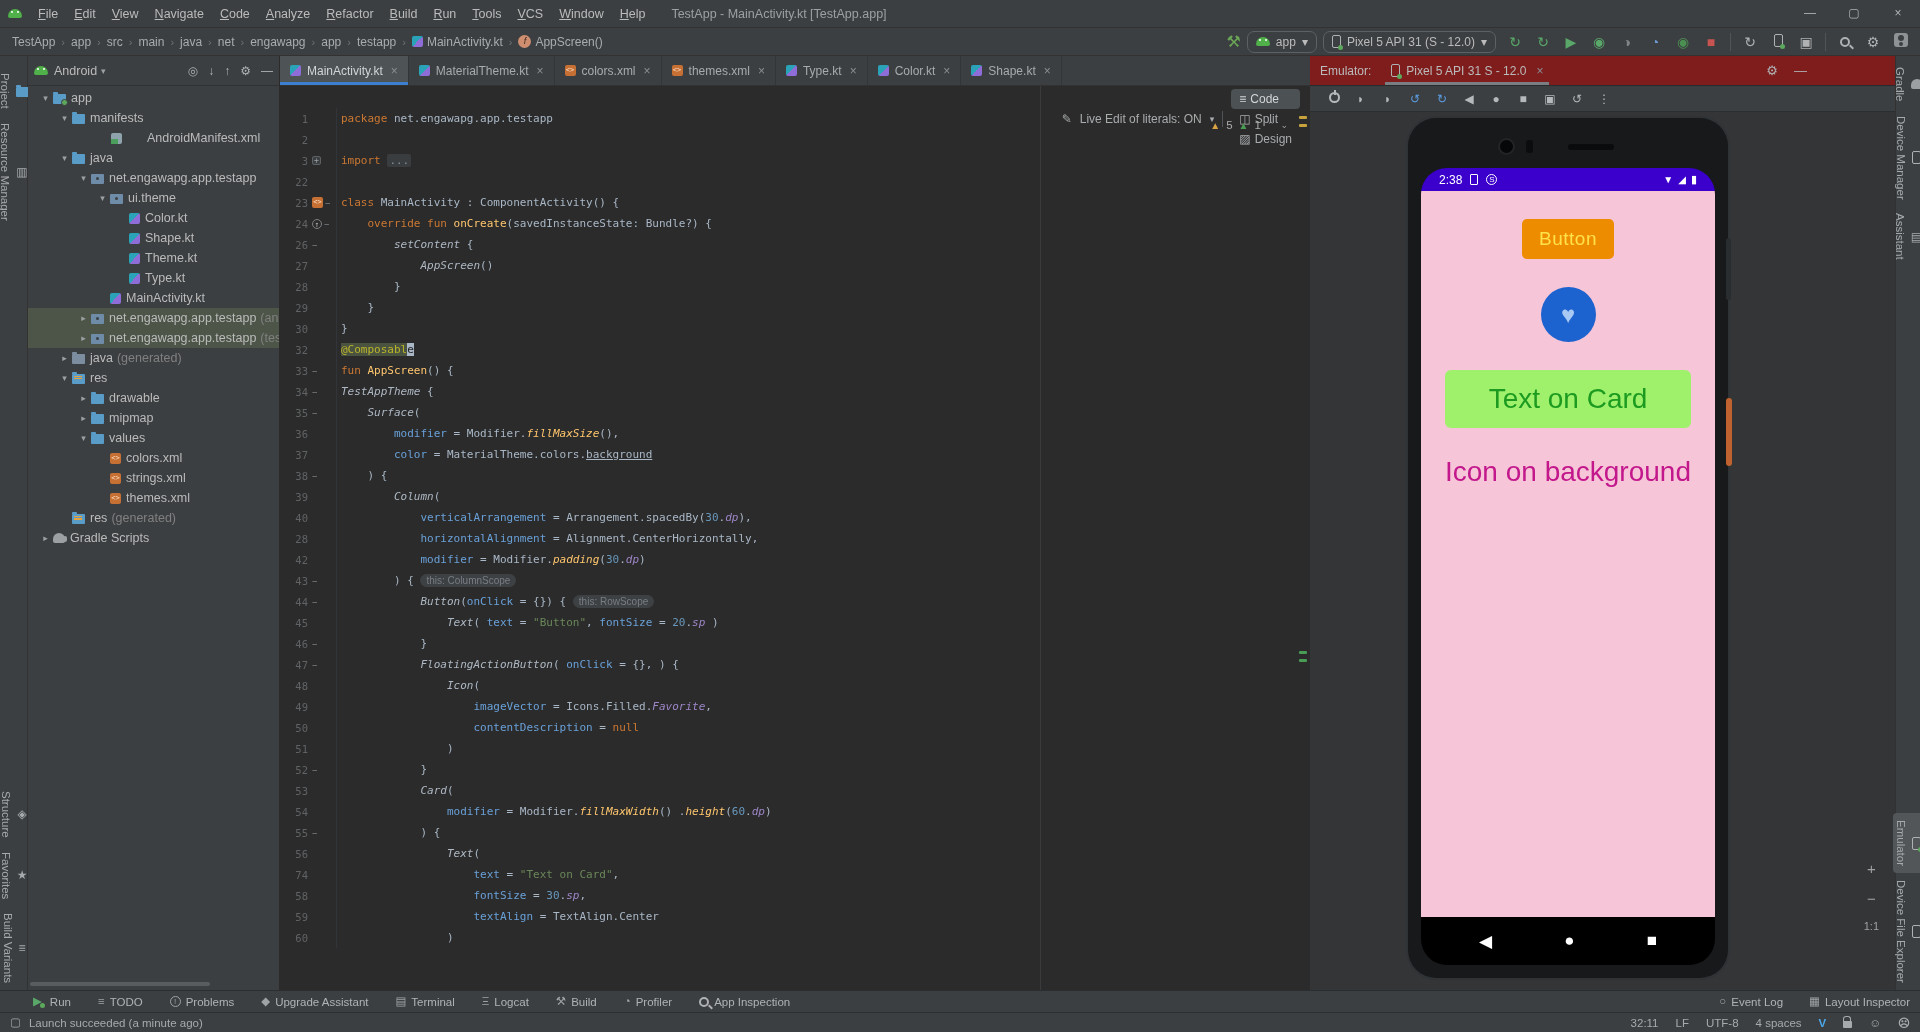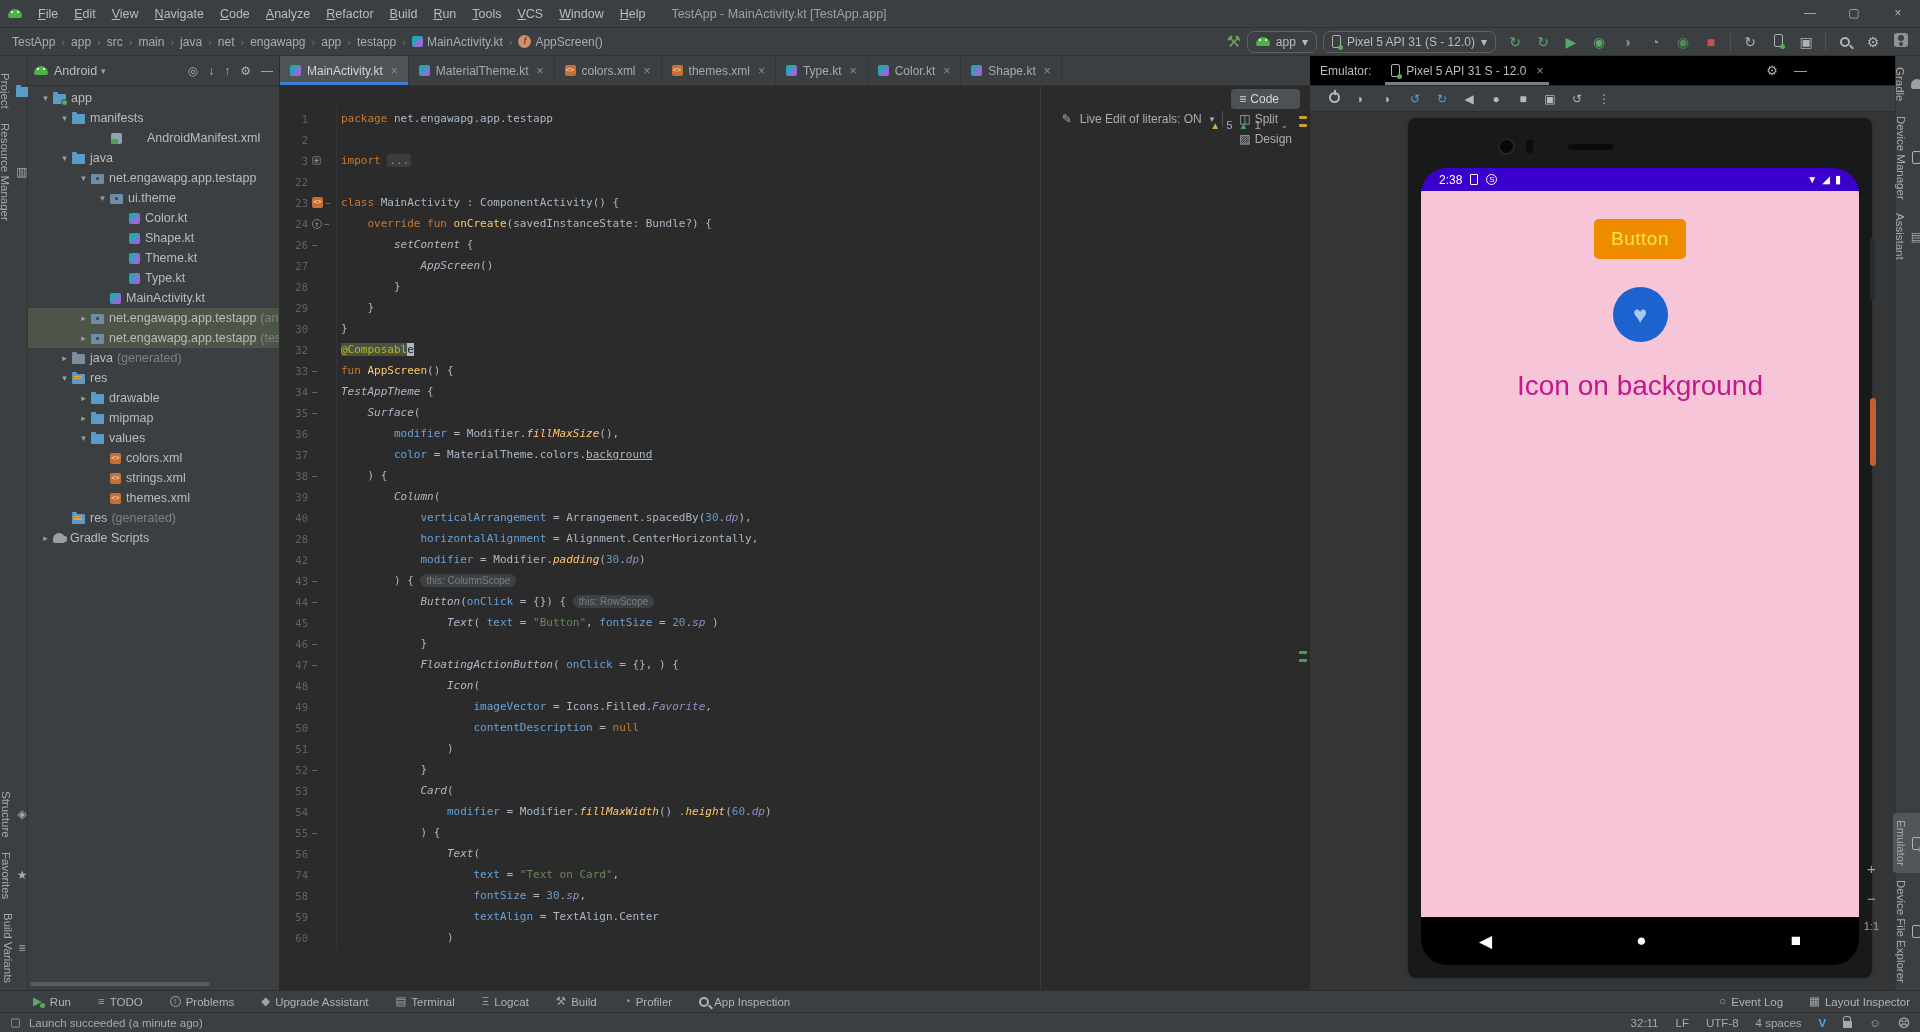--- a/index.html
+++ b/index.html
@@ -107,37 +107,37 @@
   #livebar .view { display:flex; align-items:center; gap:4px; padding:3px 8px; border-radius:4px; }
   #livebar .view.active { background:#4C5154; color:#D2D5D7; }
   #livebar .ldiv { width:1px; height:16px; background:#515456; }
   #inspect { position:absolute; top:33px; right:22px; display:flex; align-items:center;
     gap:6px; font-family:"Liberation Sans", sans-serif; font-size:11.5px; color:#A9ACAE; }
   #inspect .tri { font-size:10px; }
   .smark { position:absolute; right:3px; width:8px; height:3px; border-radius:1px; }
 
   
   #emul { width:585px; background:#333537; display:flex; flex-direction:column; }
-  #ehead { height:30px; background:#000000; border-bottom:1px solid #282B2D;
+  #ehead { height:30px; background:#7f1d1d; border-bottom:1px solid #282B2D;
     display:flex; align-items:center; font-size:12px; padding-left:10px; }
   #ehead .etab { display:flex; align-items:center; gap:6px; margin-left:14px; height:100%;
     position:relative; padding:0 6px; color:#BBBBBB; }
   #ehead .etab::after { content:""; position:absolute; left:0; right:0; bottom:0;
     height:3px; background:#7A7E82; }
   #ehead .x { color:#8A8F94; margin-left:4px; }
   #ehead .hr { margin-left:auto; margin-right:88px; display:flex; gap:16px;
     color:#AFB1B3; font-size:13px; }
   #etools { height:26px; display:flex; align-items:center; gap:3px; padding-left:12px;
     background:#3C3F41; border-bottom:1px solid #2B2E30; }
   #etools .tbi { width:24px; text-align:center; font-size:12px; color:#B6B9BB; }
   #etools .blue { color:#5A9EE5; }
   #estage { flex:1; position:relative; }
 
-  #phone { position:absolute; left:98px; top:6px; width:464px; height:860px;
-    background:#17191B; border-radius:8px; box-shadow:0 0 0 2px #303336; }
+  #phone { position:absolute; left:98px; top:6px; width:320px; height:860px;
+    background:#17191B; border-radius:28px; box-shadow:0 0 0 2px #303336; }
   #pbtn-vol { position:absolute; right:-3px; top:120px; width:5px; height:62px;
     background:#2A2D2F; border-radius:3px; }
   #pbtn-power { position:absolute; right:-4px; top:280px; width:6px; height:68px;
     background:#C0622F; border-radius:3px; }
   #pcam { position:absolute; left:92px; top:22px; width:13px; height:13px; border-radius:50%;
     background:#060708; box-shadow:0 0 0 2px #222426; }
   #psensor { position:absolute; left:118px; top:22px; width:7px; height:13px; border-radius:3px;
     background:#0B0C0E; }
   #pspeaker { position:absolute; left:160px; top:26px; width:46px; height:6px; border-radius:3px;
     background:#0A0B0C; }
@@ -915,20 +915,23 @@
               <span class="gl" style="font-size:10px">▼</span>
               <span class="gl" style="font-size:10px">◢</span>
               <span class="gl" style="font-size:11px">▮</span>
             </span>
           </div>
           <div id="pcontent" style="background: rgb(247, 197, 216);">
             <button id="appbutton" style="background: rgb(238, 140, 0); color: rgb(255, 225, 74);">Button</button>
             <div id="fab" style="background: rgb(29, 99, 207);">
               <span class="heart" style="color: rgb(167, 201, 243);">♥</span>
             </div>
+            <div id="appcard" style="background: rgb(159, 241, 108); color: rgb(28, 155, 32);">
+              <span>Text on Card</span>
+            </div>
             <div id="bgtext" style="color: rgb(194, 24, 140);">Icon on background</div>
           </div>
           <div id="pnav">
             <span class="nv">◀</span>
             <span class="nv">●</span>
             <span class="nv">■</span>
           </div>
         </div>
       </div>
       <div id="zoomctl">

